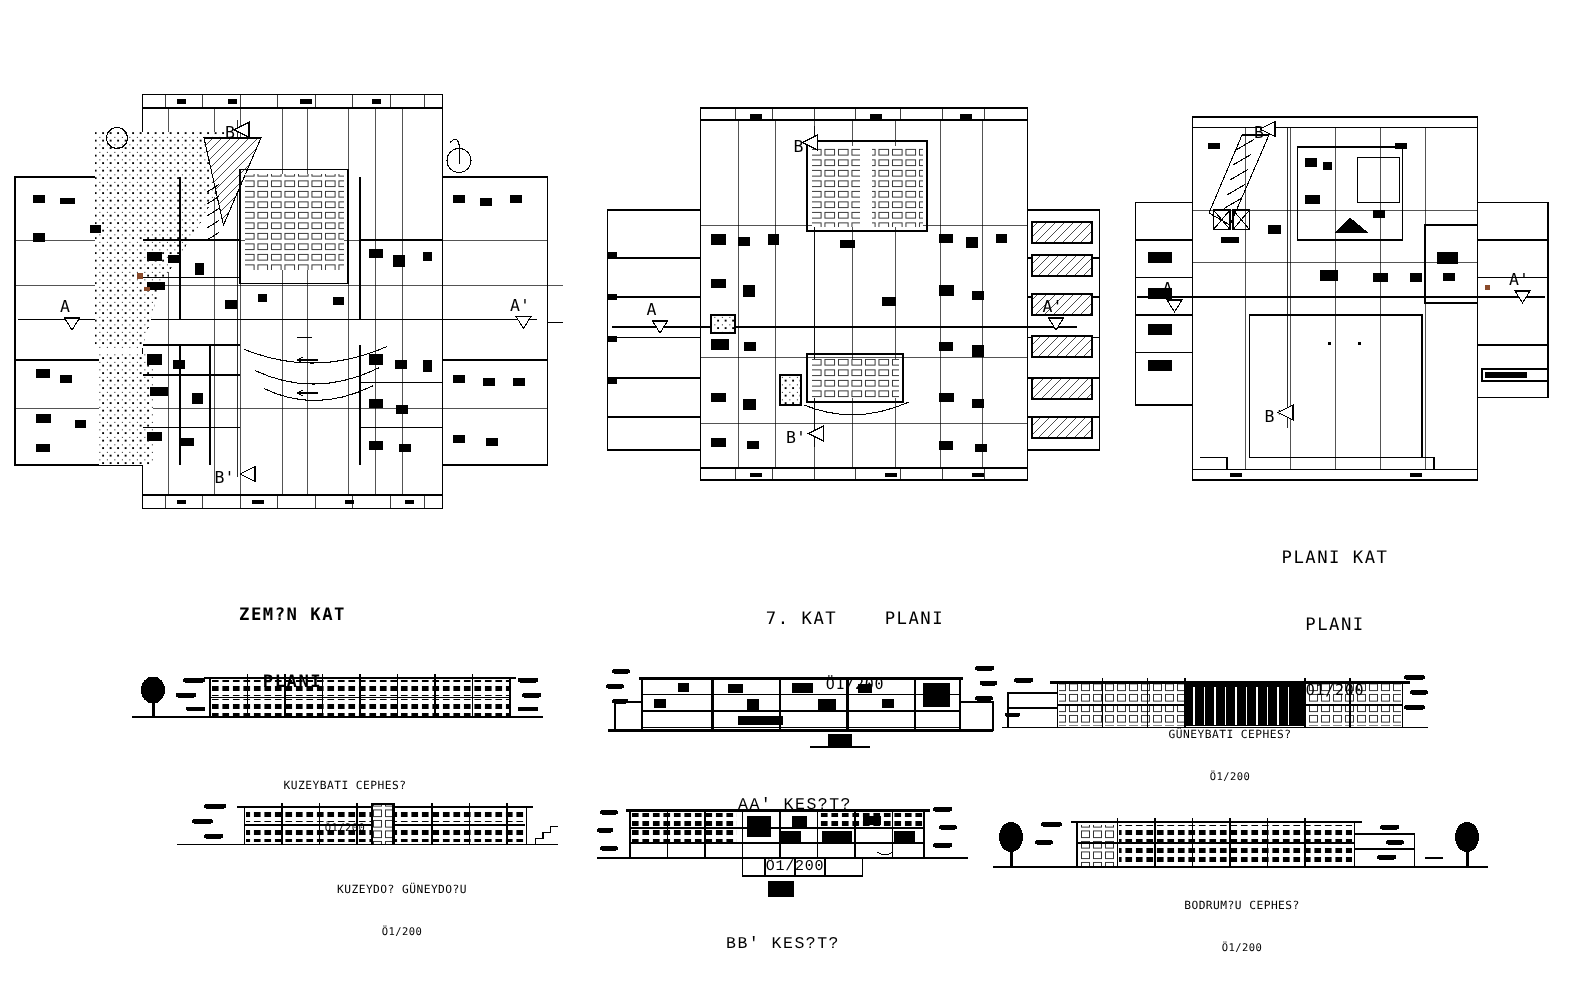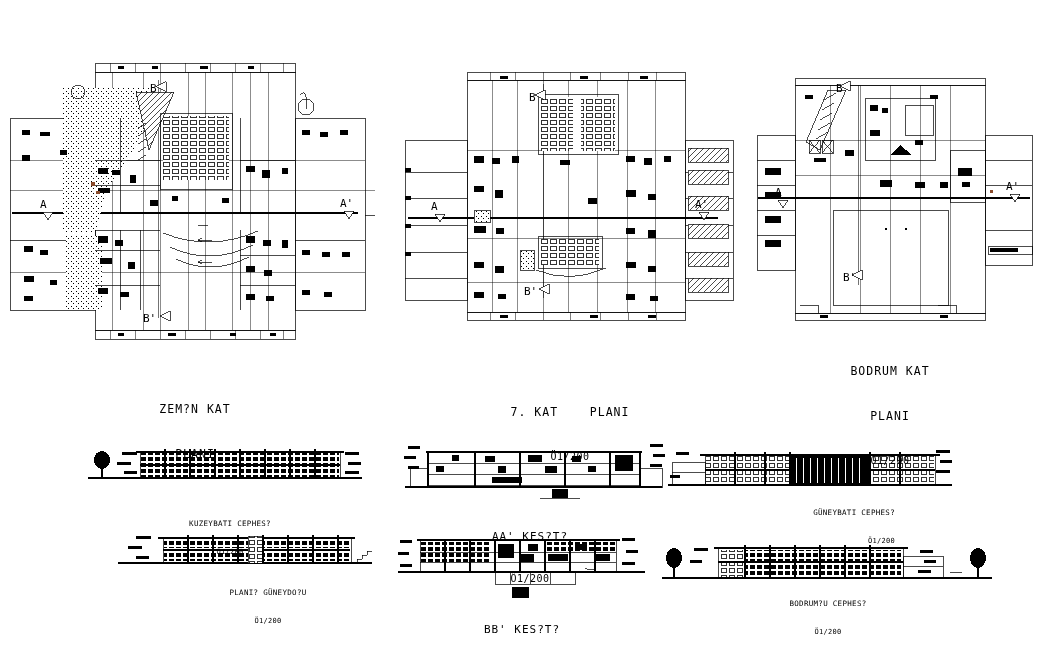--- a/index.html
+++ b/index.html
@@ -2,21 +2,21 @@
 <html><head>
 <meta charset="utf-8">
 <style>
   html,body{margin:0;padding:0;background:#fff;}
   .sheet{position:relative;width:1063px;height:663px;background:#fff;overflow:hidden;
          font-family:"DejaVu Sans Mono",monospace;color:#000;}
   .sheet svg{position:absolute;left:0;top:0;}
   .lbl{position:absolute;text-align:center;white-space:pre;line-height:1.3;color:#000;}
   .plan-lbl{font-size:11.5px;letter-spacing:1px;}
   .plan-lbl .scale{font-size:10px;letter-spacing:0.5px;}
-  .sec-lbl{font-size:11px;letter-spacing:1px;}
+  .sec-lbl{font-size:11px;letter-spacing:1px;font-family:Liberation Mono, monospace;}
   .sec-lbl .scale{font-size:10px;letter-spacing:0.5px;}
   .elev-lbl{font-size:7.5px;letter-spacing:0.3px;}
   .elev-lbl .scale{font-size:7px;}
 </style>
 </head>
 <body>
 
 <div class="sheet">
 
 <svg width="1063" height="663" viewBox="0 0 1063 663" shape-rendering="crispEdges">
@@ -418,53 +418,53 @@
     <g fill="#000" stroke="none">
       <rect x="694" y="548" width="14" height="3" rx="1.5"></rect>
           <rect x="690" y="560" width="12" height="3" rx="1.5"></rect>
       <rect x="920" y="550" width="13" height="3" rx="1.5"></rect>
           <rect x="924" y="560" width="12" height="3" rx="1.5"></rect>
       <rect x="918" y="570" width="13" height="3" rx="1.5"></rect>
     </g>
   </g>
 </svg>
 
-  <div class="lbl plan-lbl" style="left:120px;top:372px;width:150px;">
+  <div class="lbl plan-lbl" style="left:120px;top:372px;width:150px;font-weight:bold;">
     <div>ZEM?N KAT</div>
     <div>PLANI</div>
   </div>
 
   <div class="lbl plan-lbl" style="left:495px;top:375px;width:150px;">
     <div>7. KAT    PLANI</div>
     <div class="scale">Ö1/200</div>
   </div>
 
   <div class="lbl plan-lbl" style="left:815px;top:334px;width:150px;">
-    <div>BODRUM KAT</div>
+    <div>PLANI KAT</div>
     <div>PLANI</div>
     <div class="scale">Ö1/200</div>
   </div>
 
   <div class="lbl elev-lbl" style="left:155px;top:499px;width:150px;">
     <div>KUZEYBATI CEPHES?</div>
     <div class="scale">Ö1/200</div>
   </div>
 
   <div class="lbl sec-lbl" style="left:455px;top:501px;width:150px;">
     <div>AA' KES?T?</div>
     <div class="scale">Ö1/200</div>
   </div>
 
-  <div class="lbl elev-lbl" style="left:745px;top:488px;width:150px;text-align:right;">
+  <div class="lbl elev-lbl" style="left:745px;top:465px;width:150px;">
     <div>GÜNEYBATI CEPHES?</div>
     <div class="scale">Ö1/200</div>
   </div>
 
   <div class="lbl elev-lbl" style="left:193px;top:568px;width:150px;">
-    <div>PLANI? GÜNEYDO?U</div>
+    <div>KUZEYDO? GÜNEYDO?U</div>
     <div class="scale">Ö1/200</div>
   </div>
 
   <div class="lbl sec-lbl" style="left:447px;top:594px;width:150px;">
     <div>BB' KES?T?</div>
     
   </div>
 
   <div class="lbl elev-lbl" style="left:753px;top:579px;width:150px;">
     <div>BODRUM?U CEPHES?</div>

